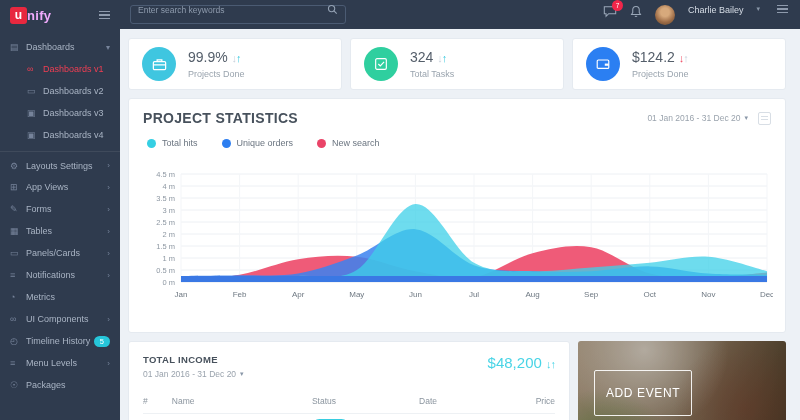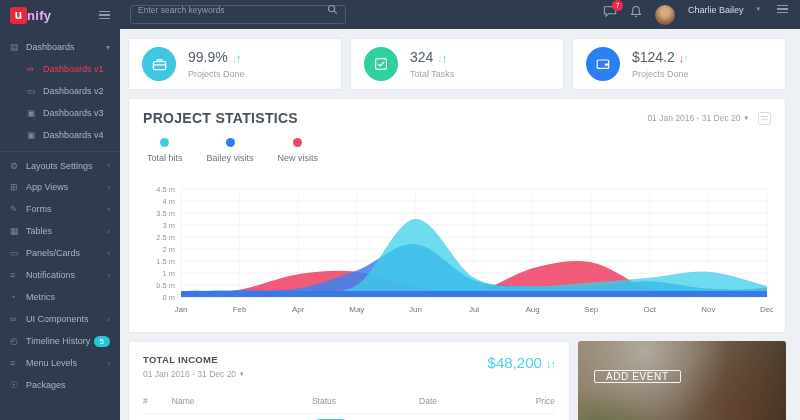--- a/index.html
+++ b/index.html
@@ -57,21 +57,21 @@
   .chart-card { margin-top:8px; height:235px; padding:11px 14px 0 14px; }
   .chart-head { display:flex; align-items:center; }
   .chart-title { font-size:14px; font-weight:bold; color:#47515c; letter-spacing:.3px;text-align:center; }
   .date-range { margin-left:auto; font-size:8.5px; color:#9aa3ad; display:flex;
     align-items:center; gap:4px; cursor:pointer; }
   .cal-icon { width:13px; height:13px; border:1px solid #d8dee5; border-radius:2px; margin-left:6px;
     position:relative; }
   .cal-icon:before { content:""; position:absolute; left:2px; right:2px; top:3px; height:1px; background:#d8dee5; }
   .cal-icon:after  { content:""; position:absolute; left:2px; right:2px; top:6px; height:1px; background:#d8dee5; }
   .legend { display:flex; gap:24px; margin-top:12px; margin-left:4px; }
-  .legend-item { display:flex; align-items:center; gap:6px; font-size:9px; color:#6b7580;flex-direction:column; }
+  .legend-item { display:flex; align-items:center; gap:6px; font-size:9px; color:#6b7580; }
   .dot { width:9px; height:9px; border-radius:50%; }
 
   .bottom-row { display:flex; gap:8px; margin-top:8px; }
   .income-card { flex:1; padding:12px 14px; height:150px; }
   .income-head { display:flex; align-items:flex-start; }
   .income-title { font-size:9.5px; font-weight:bold; color:#47515c; letter-spacing:.3px; }
   .income-date { font-size:8.5px; color:#9aa3ad; margin-top:4px; display:flex; align-items:center; gap:4px; }
   .amount { margin-left:auto; font-size:15px; color:#49d4e6; }
   .amount .stat-arrows { color:#49d4e6; }
   table.income { width:100%; border-collapse:collapse; margin-top:13px; }
@@ -87,21 +87,21 @@
       radial-gradient(circle at 62% 96%, rgba(232,229,224,.75), transparent 32%),
       radial-gradient(circle at 80% 45%, rgba(116,58,40,.45), transparent 38%),
       radial-gradient(circle at 12% 80%, rgba(88,124,58,.9), transparent 33%),
       radial-gradient(circle at 32% 6%, rgba(213,207,197,.85), transparent 42%),
       linear-gradient(110deg,#a8957d 0%,#8d7a62 32%,#77644d 58%,#52422d 82%,#3a2d1e 100%); }
   .event-card:after { content:""; position:absolute; inset:0; background:rgba(35,28,20,.15); }
   .event-inner { position:relative; z-index:2; }
   .event-day { font-size:15px; font-weight:600; text-shadow:0 1px 2px rgba(0,0,0,.35); }
   .event-month { font-size:9px; opacity:.92; margin-top:2px; text-shadow:0 1px 2px rgba(0,0,0,.35); }
   .event-btn { margin-top:14px; display:inline-block; border:1px solid rgba(255,255,255,.9);
-    border-radius:2px; padding:0 11px; font-size:10px; letter-spacing:.6px; cursor:pointer; }
+    border-radius:2px; padding:15px 11px; font-size:12px; letter-spacing:.6px; cursor:pointer; }
 </style>
 </head>
 <body>
 
 <div class="sidebar">
   <div class="logo-row">
     <span class="logo-mark">u</span>
     <span class="logo-rest">nify</span>
     <span class="bars">
         <i></i>
@@ -269,25 +269,25 @@
         <span class="cal-icon"></span>
       </span>
     </div>
     <div class="legend" id="legend">
         <span class="legend-item">
           <span class="dot" style="background:#35cfe3"></span>
           <span>Total hits</span>
         </span>
         <span class="legend-item">
           <span class="dot" style="background:#2d7ef0"></span>
-          <span>Bailey visits</span>
+          <span>Unique orders</span>
         </span>
         <span class="legend-item">
           <span class="dot" style="background:#ea4468"></span>
-          <span>New visits</span>
+          <span>New search</span>
         </span>
       </div>
     <div id="chart-holder"><svg width="630" height="158" style="margin-top: 6px;">
           <line x1="38" y1="128" x2="624" y2="128" stroke="#e3e8ee" stroke-width="1"></line>
           <text x="32" y="130.5" text-anchor="end" font-size="7.5" fill="#8d97a2">0 m</text>
           <line x1="38" y1="116" x2="624" y2="116" stroke="#edf0f4" stroke-width="1"></line>
           <text x="32" y="118.5" text-anchor="end" font-size="7.5" fill="#8d97a2">0.5 m</text>
           <line x1="38" y1="104" x2="624" y2="104" stroke="#edf0f4" stroke-width="1"></line>
           <text x="32" y="106.5" text-anchor="end" font-size="7.5" fill="#8d97a2">1 m</text>
           <line x1="38" y1="92" x2="624" y2="92" stroke="#edf0f4" stroke-width="1"></line>

